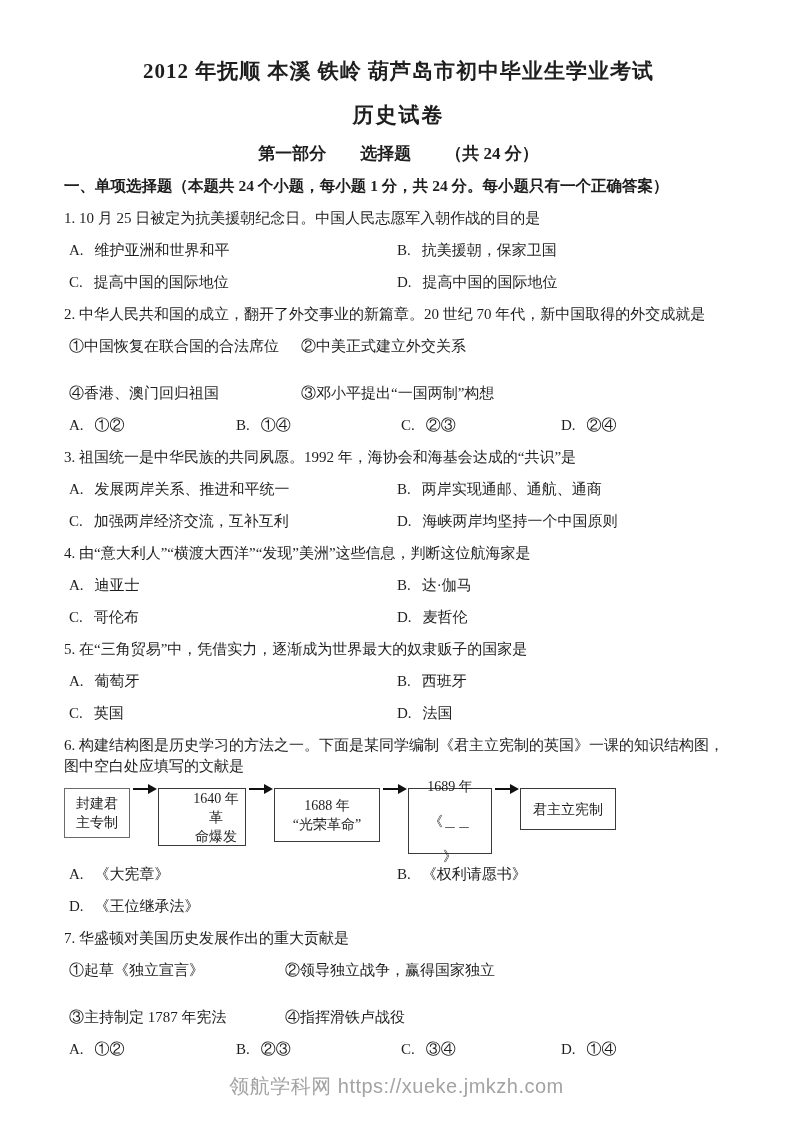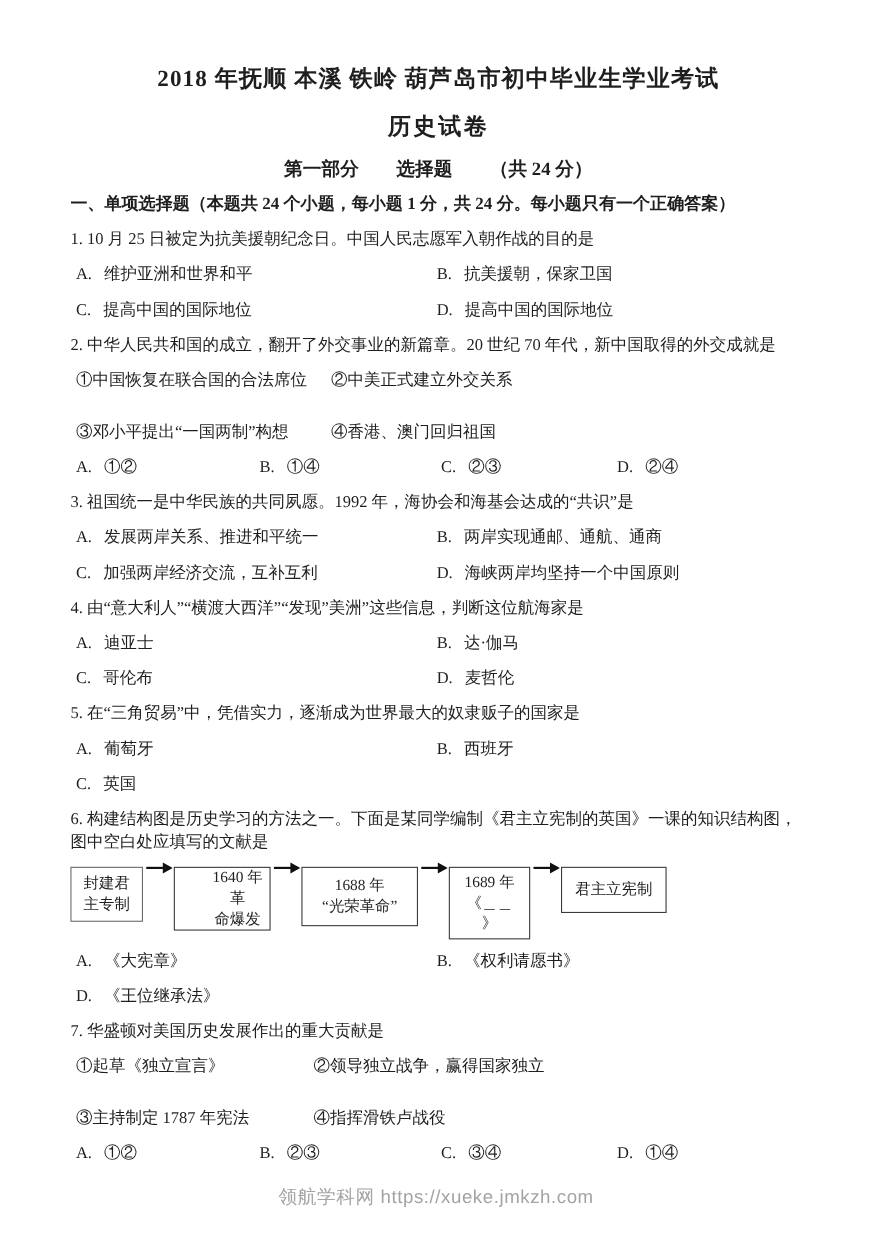--- a/index.html
+++ b/index.html
@@ -85,21 +85,21 @@
     align-items: center;
     text-align: center;
     font-size: 14px;
     line-height: 19px;
     padding: 3px 4px;
     background: #fff;
   }
   .fc-b1 { width: 66px;  height: 50px; border-color: #6a6a6a; }
   .fc-b2 { width: 88px;  height: 58px; padding-left: 32px; }
   .fc-b3 { width: 106px; height: 54px; }
-  .fc-b4 { width: 74px;  height: 66px; }
+  .fc-b4 { width: 84px;  height: 66px; gap: 16px; }
   .fc-b5 { width: 96px;  height: 42px; }
   .fc-arrow {
     flex: 0 0 22px;
     height: 0;
     border-top: 2px solid #111;
     position: relative;
     margin: 0 3px;
   }
   .fc-arrow::after {
     content: "";
@@ -110,32 +110,32 @@
     border-left: 9px solid #111;
     border-top: 5px solid transparent;
     border-bottom: 5px solid transparent;
   }
   .watermark {
     position: absolute;
     left: 0; right: 0;
     bottom: 22px;
     text-align: center;
     font-family: "Liberation Sans", "DejaVu Sans", sans-serif;
-    font-size: 17px;
+    font-size: 20px;
     color: #a3a3a3;
     letter-spacing: 0.5px;
   }
 </style>
 </head>
 <body>
 
 <div class="page">
 
   <header>
-    <h1 class="title-main">2018 年抚顺 本溪 铁岭 葫芦岛市初中毕业生学业考试</h1>
+    <h1 class="title-main">2012 年抚顺 本溪 铁岭 葫芦岛市初中毕业生学业考试</h1>
     <h2 class="title-sub">历史试卷</h2>
     <div class="section-heading">第一部分　　选择题　　（共 24 分）</div>
     <div class="instructions">一、单项选择题（本题共 24 个小题，每小题 1 分，共 24 分。每小题只有一个正确答案）</div>
   </header>
 
   <main>
 
     <section class="question">
       <p class="stem">1. 10 月 25 日被定为抗美援朝纪念日。中国人民志愿军入朝作战的目的是</p>
       <div class="opts two">
@@ -144,22 +144,22 @@
         <span class="opt"><span class="opt-label">C.</span><span class="opt-text">提高中国的国际地位</span></span>
         <span class="opt"><span class="opt-label">D.</span><span class="opt-text">提高中国的国际地位</span></span>
       </div>
     </section>
 
     <section class="question">
       <p class="stem">2. 中华人民共和国的成立，翻开了外交事业的新篇章。20 世纪 70 年代，新中国取得的外交成就是</p>
       <div class="items q2">
         <span>①中国恢复在联合国的合法席位</span>
         <span>②中美正式建立外交关系</span>
+        <span>④香港、澳门回归祖国</span>
         <span>③邓小平提出“一国两制”构想</span>
-        <span>④香港、澳门回归祖国</span>
       </div>
       <div class="opts four">
         <span class="opt"><span class="opt-label">A.</span><span class="opt-text">①②</span></span>
         <span class="opt"><span class="opt-label">B.</span><span class="opt-text">①④</span></span>
         <span class="opt"><span class="opt-label">C.</span><span class="opt-text">②③</span></span>
         <span class="opt"><span class="opt-label">D.</span><span class="opt-text">②④</span></span>
       </div>
     </section>
 
     <section class="question">
@@ -181,20 +181,21 @@
         <span class="opt"><span class="opt-label">D.</span><span class="opt-text">麦哲伦</span></span>
       </div>
     </section>
 
     <section class="question">
       <p class="stem">5. 在“三角贸易”中，凭借实力，逐渐成为世界最大的奴隶贩子的国家是</p>
       <div class="opts two">
         <span class="opt"><span class="opt-label">A.</span><span class="opt-text">葡萄牙</span></span>
         <span class="opt"><span class="opt-label">B.</span><span class="opt-text">西班牙</span></span>
         <span class="opt"><span class="opt-label">C.</span><span class="opt-text">英国</span></span>
+        <span class="opt"><span class="opt-label">D.</span><span class="opt-text">法国</span></span>
       </div>
     </section>
 
     <section class="question">
       <p class="stem">6. 构建结构图是历史学习的方法之一。下面是某同学编制《君主立宪制的英国》一课的知识结构图，图中空白处应填写的文献是</p>
       <div class="flowchart">
         <div class="fc-box fc-b1">
           <span>封建君</span>
           <span>主专制</span>
         </div>

